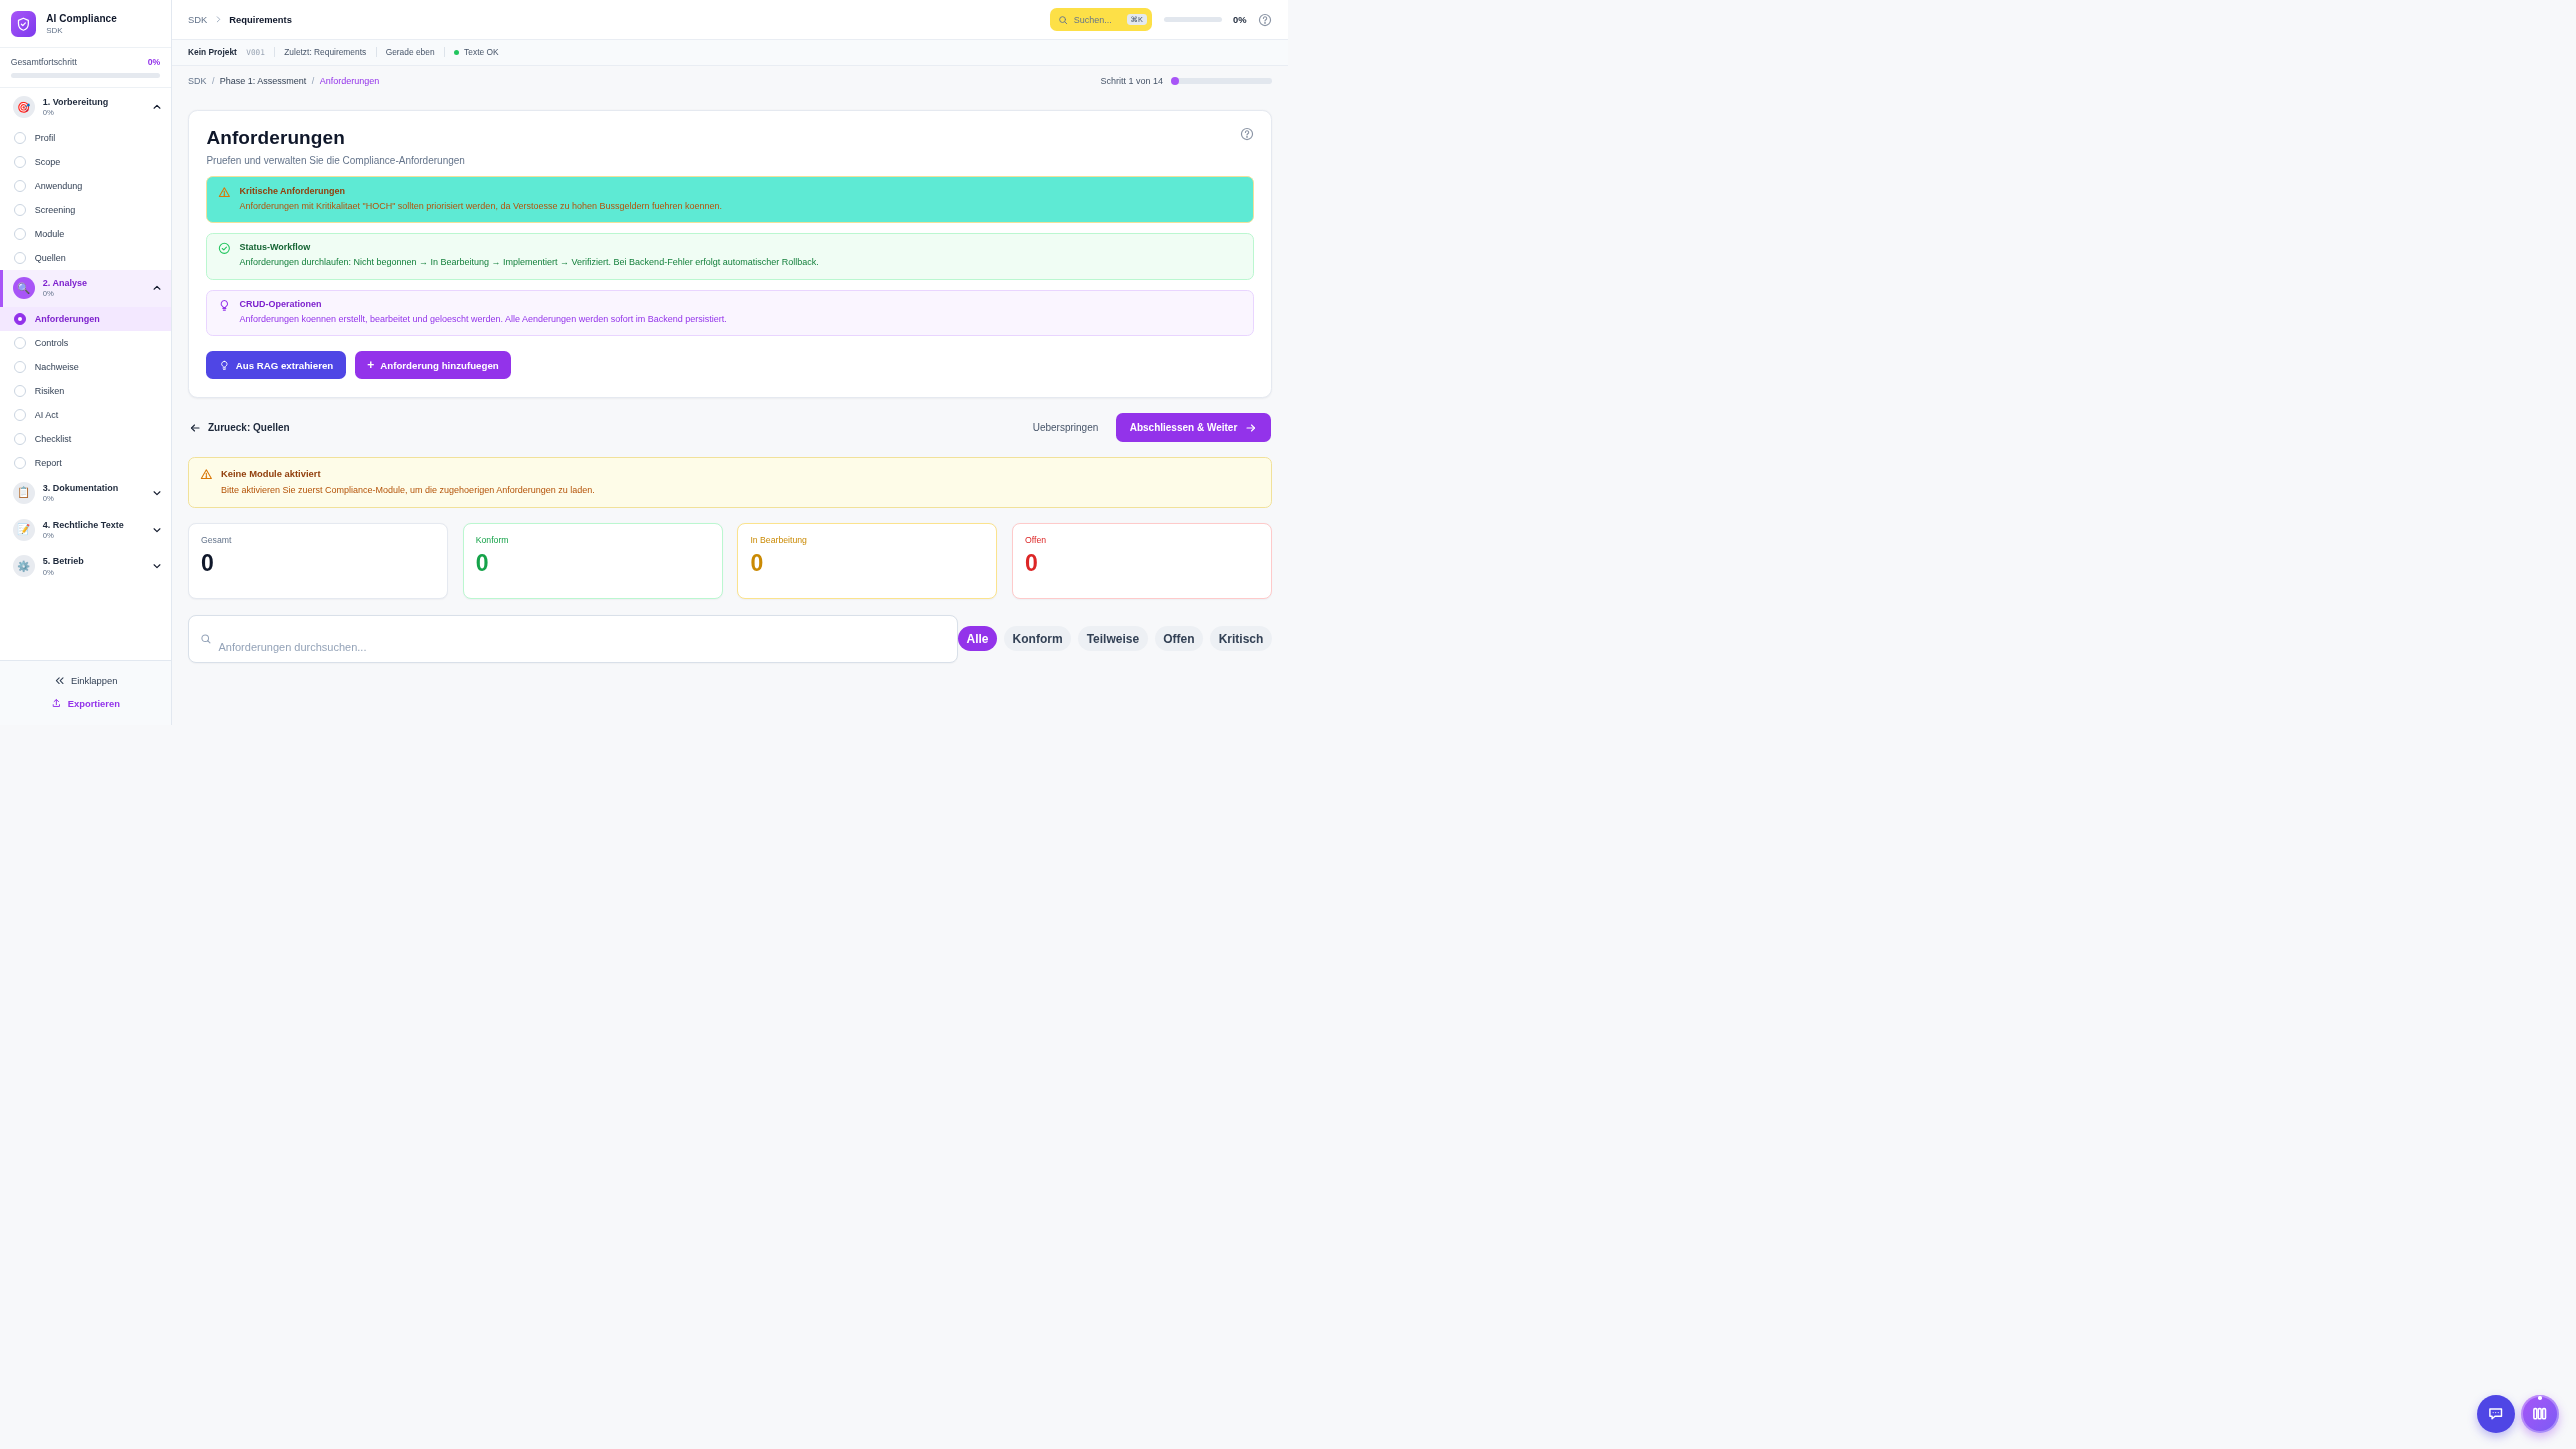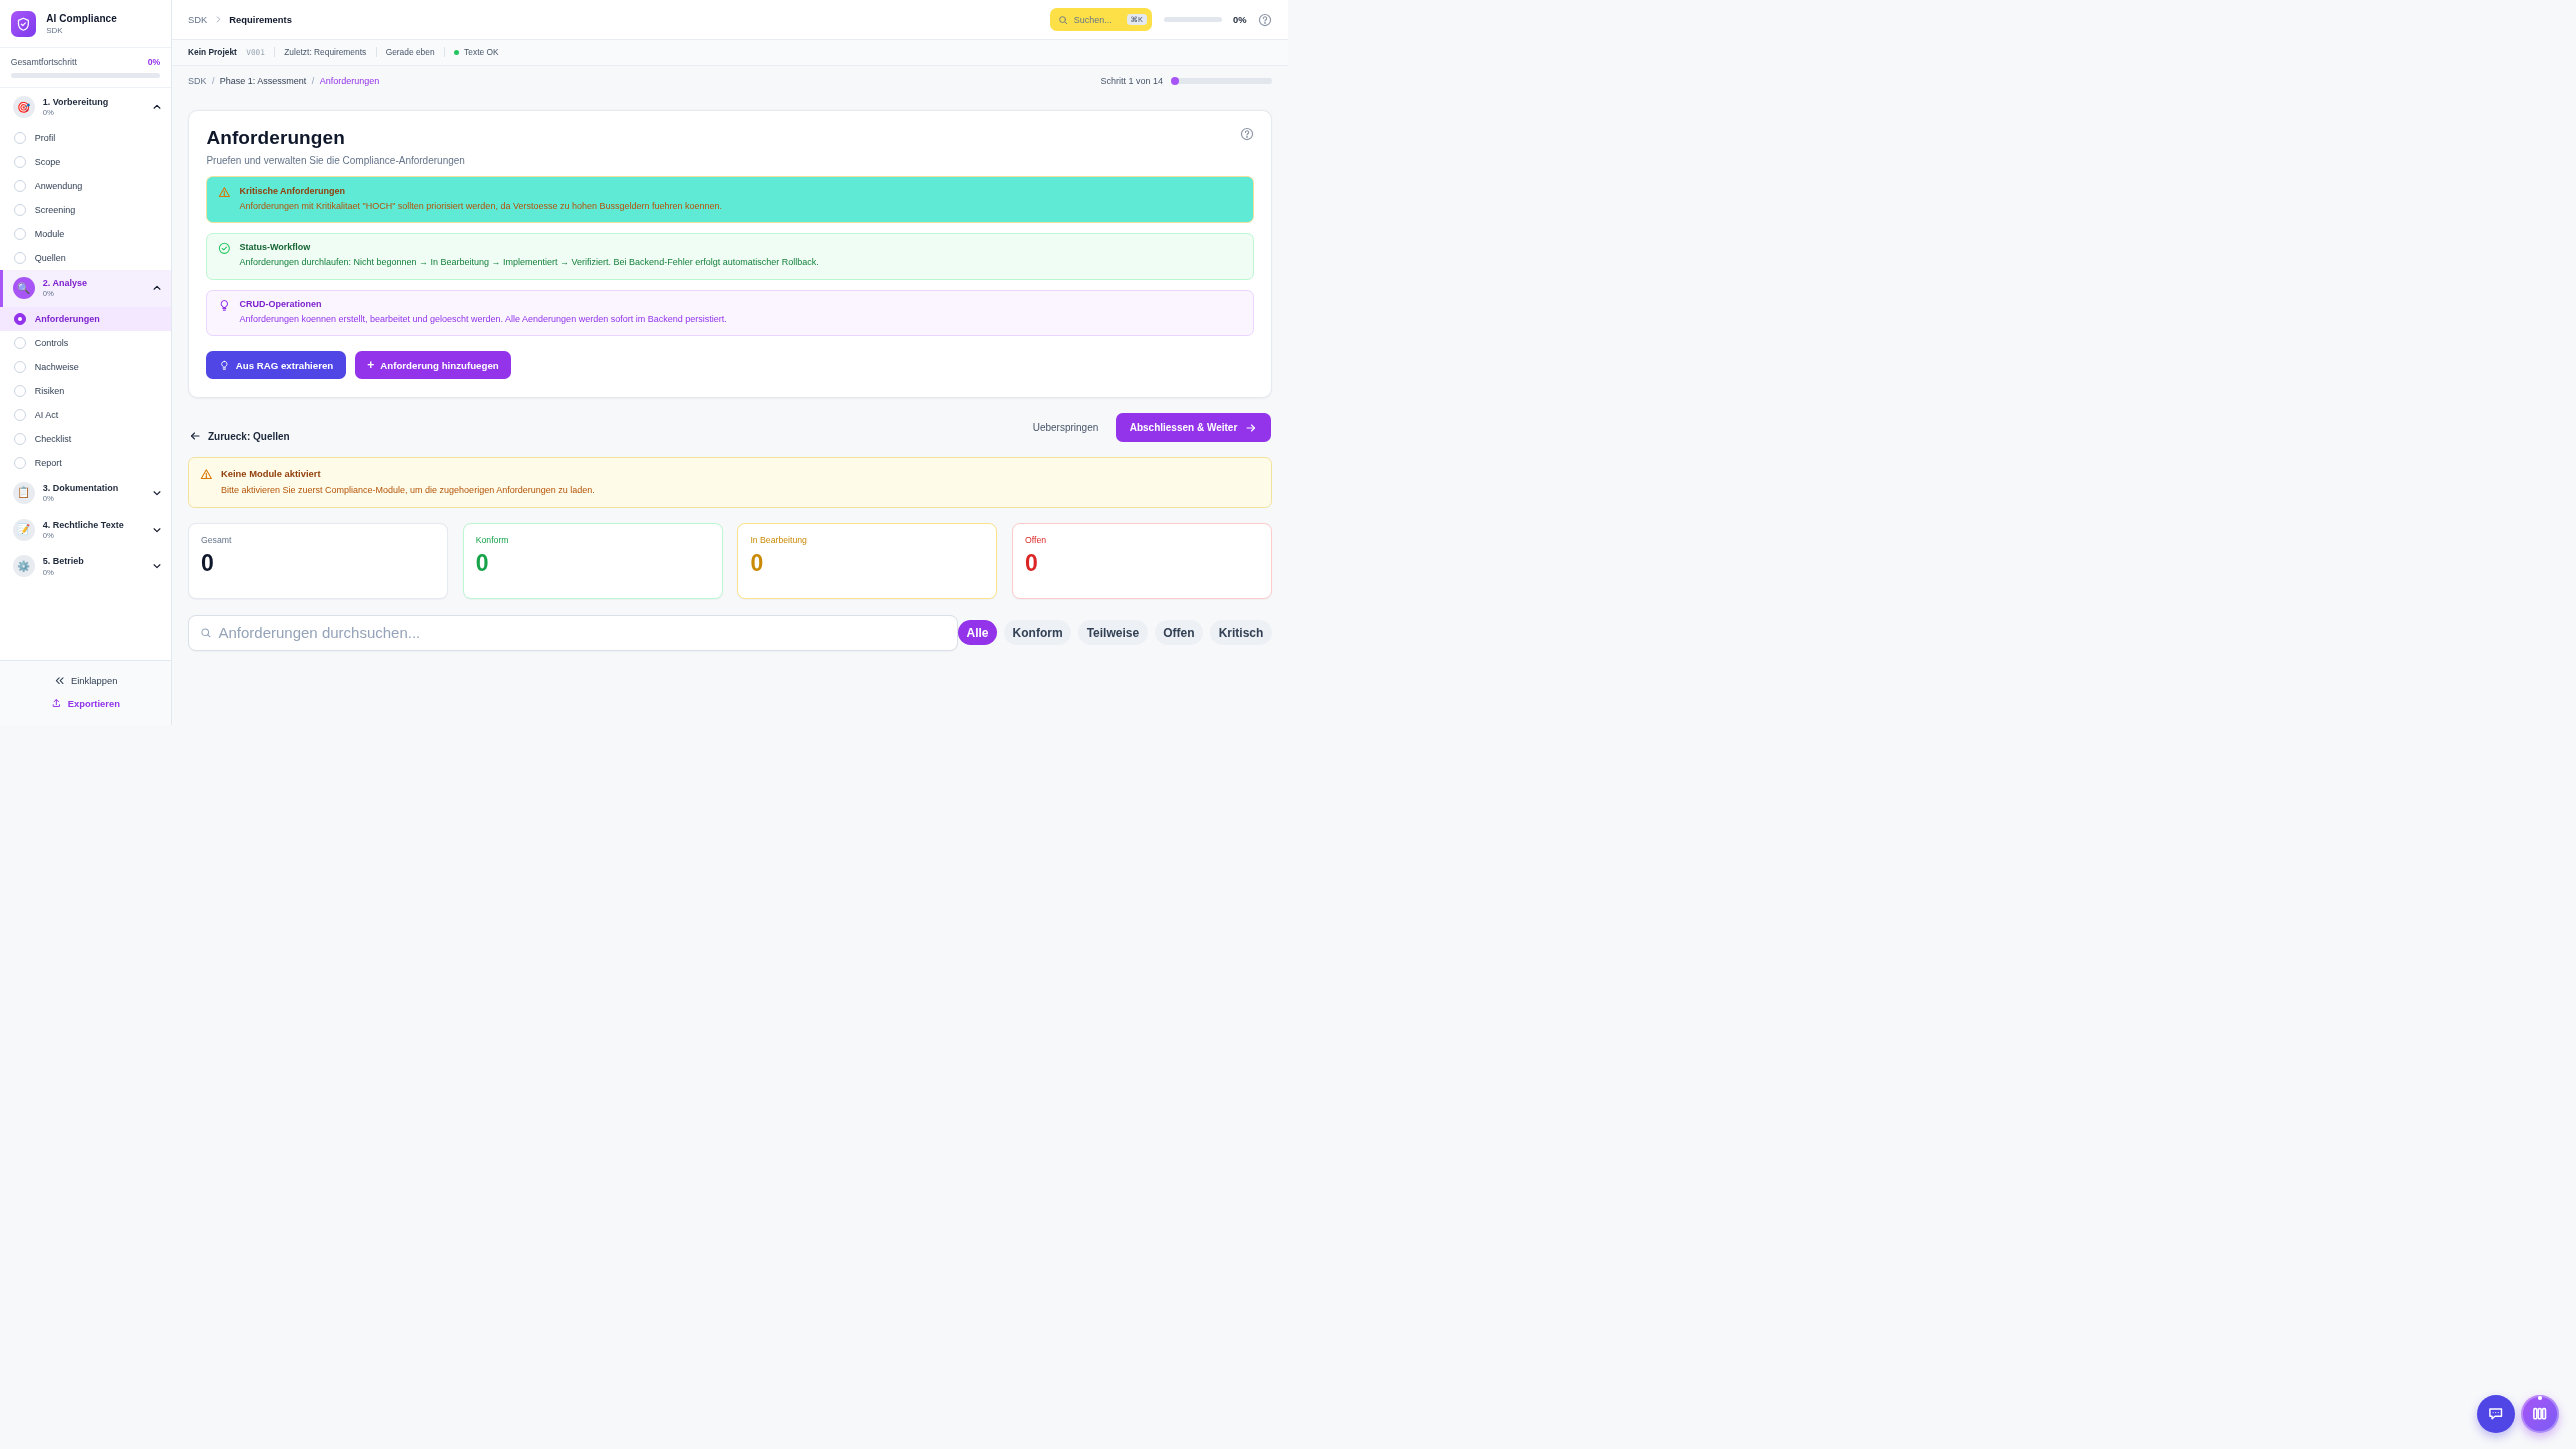--- a/index.html
+++ b/index.html
@@ -101,21 +101,21 @@
   .co-crud { background:#faf5ff; border-color:#e9d5ff; }
   .co-crud .co-title { color:#7e22ce; }
   .co-crud .co-text { color:#9333ea; }
 
   .btn-row { display:flex; gap:8.7px; margin-top:14.8px; }
   .btn { border:none; cursor:pointer; display:flex; align-items:center; gap:6px; font-family:inherit; font-size:9.7px; font-weight:600; color:#ffffff; border-radius:6.7px; padding:8px 12.7px; }
   .btn-indigo { background:#4f46e5; }
   .btn-purple { background:#9333ea; }
   .btn .plus { font-size:12px; font-weight:600; line-height:1; }
 
-  .step-row { display:flex; align-items:flex-end; justify-content:space-between; margin:15.4px 1.3px 14.8px; }
+  .step-row { display:flex; align-items:center; justify-content:space-between; margin:15.4px 1.3px 14.8px; }
   .back-link { display:flex; align-items:center; gap:6.7px; font-size:10px; font-weight:600; color:#1e293b; background:none; border:none; cursor:pointer; font-family:inherit; }
   .step-right { display:flex; align-items:center; gap:17.4px; }
   .skip-btn { font-size:10px; color:#475569; background:none; border:none; cursor:pointer; font-family:inherit; }
   .next-btn { background:#9333ea; color:#fff; border:none; border-radius:6.7px; padding:8.7px 14px; font-size:10px; font-weight:700; display:flex; align-items:center; gap:7.4px; cursor:pointer; font-family:inherit; }
 
   .warn-banner { position:relative; border-radius:6.7px; border:0.7px solid #f1e19a; background:#fefce8; padding:9.4px 10.7px 10.7px 32px; margin-bottom:14.8px; }
   .warn-banner .co-icon { position:absolute; left:10.7px; top:9.4px; }
   .warn-banner .co-title { font-size:9.4px; color:#92400e; margin-bottom:5.4px; }
   .warn-banner .co-text { color:#b45309; }
 
@@ -125,21 +125,21 @@
   .stat .s-value { font-size:23px; font-weight:800; color:#0f172a; margin-top:5.4px; }
   .stat.ok { border-color:#bbf7d0; }
   .stat.ok .s-label, .stat.ok .s-value { color:#16a34a; }
   .stat.prog { border-color:#fbe38d; }
   .stat.prog .s-label, .stat.prog .s-value { color:#ca8a04; }
   .stat.open { border-color:#fecaca; }
   .stat.open .s-label, .stat.open .s-value { color:#dc2626; }
 
   .search-row { display:flex; align-items:center; margin-top:16px; }
   .big-search { width:773px; display:flex; align-items:center; gap:7.4px; background:#fff; border:0.7px solid #d9e0e9; border-radius:8px; padding:8.7px 10.7px; box-shadow:0 0.7px 1.3px rgba(15,23,42,.03); }
-  .big-search input { border:none; outline:none; flex:1; font-size:15px; font-family:inherit; color:#0f172a; background:transparent; }
+  .big-search input { border:none; outline:none; flex:1; font-size:11px; font-family:inherit; color:#0f172a; background:transparent;margin-top:17px; }
   .big-search input::placeholder { color:#94a3b8; }
   .chips { display:flex; gap:6.7px; margin-left:auto; }
   .chip { border:none; cursor:pointer; font-family:inherit; padding:5.4px 8.7px; border-radius:670px; background:#edf0f4; color:#334155; font-size:12px; font-weight:600; }
   .chip.active { background:#9333ea; color:#ffffff; }
 
   .fabs { position:fixed; right:17px; bottom:16px; display:flex; align-items:center; gap:6px; }
   .fab { width:38px; height:38px; border-radius:50%; border:none; cursor:pointer; display:flex; align-items:center; justify-content:center; }
   .fab-chat { background:#4f46e5; box-shadow:0 4px 9.4px rgba(79,70,229,.35); }
   .fab-cols { background:linear-gradient(135deg,#a855f7 0%,#7a5cf5 100%); box-shadow:inset 0 0 0 2px rgba(255,255,255,.30), 0 4px 9.4px rgba(147,51,234,.35); position:relative; }
   .fab-cols::after { content:""; position:absolute; top:1.3px; left:50%; margin-left:-1.7px; width:3.4px; height:3.4px; border-radius:50%; background:#fff; }

